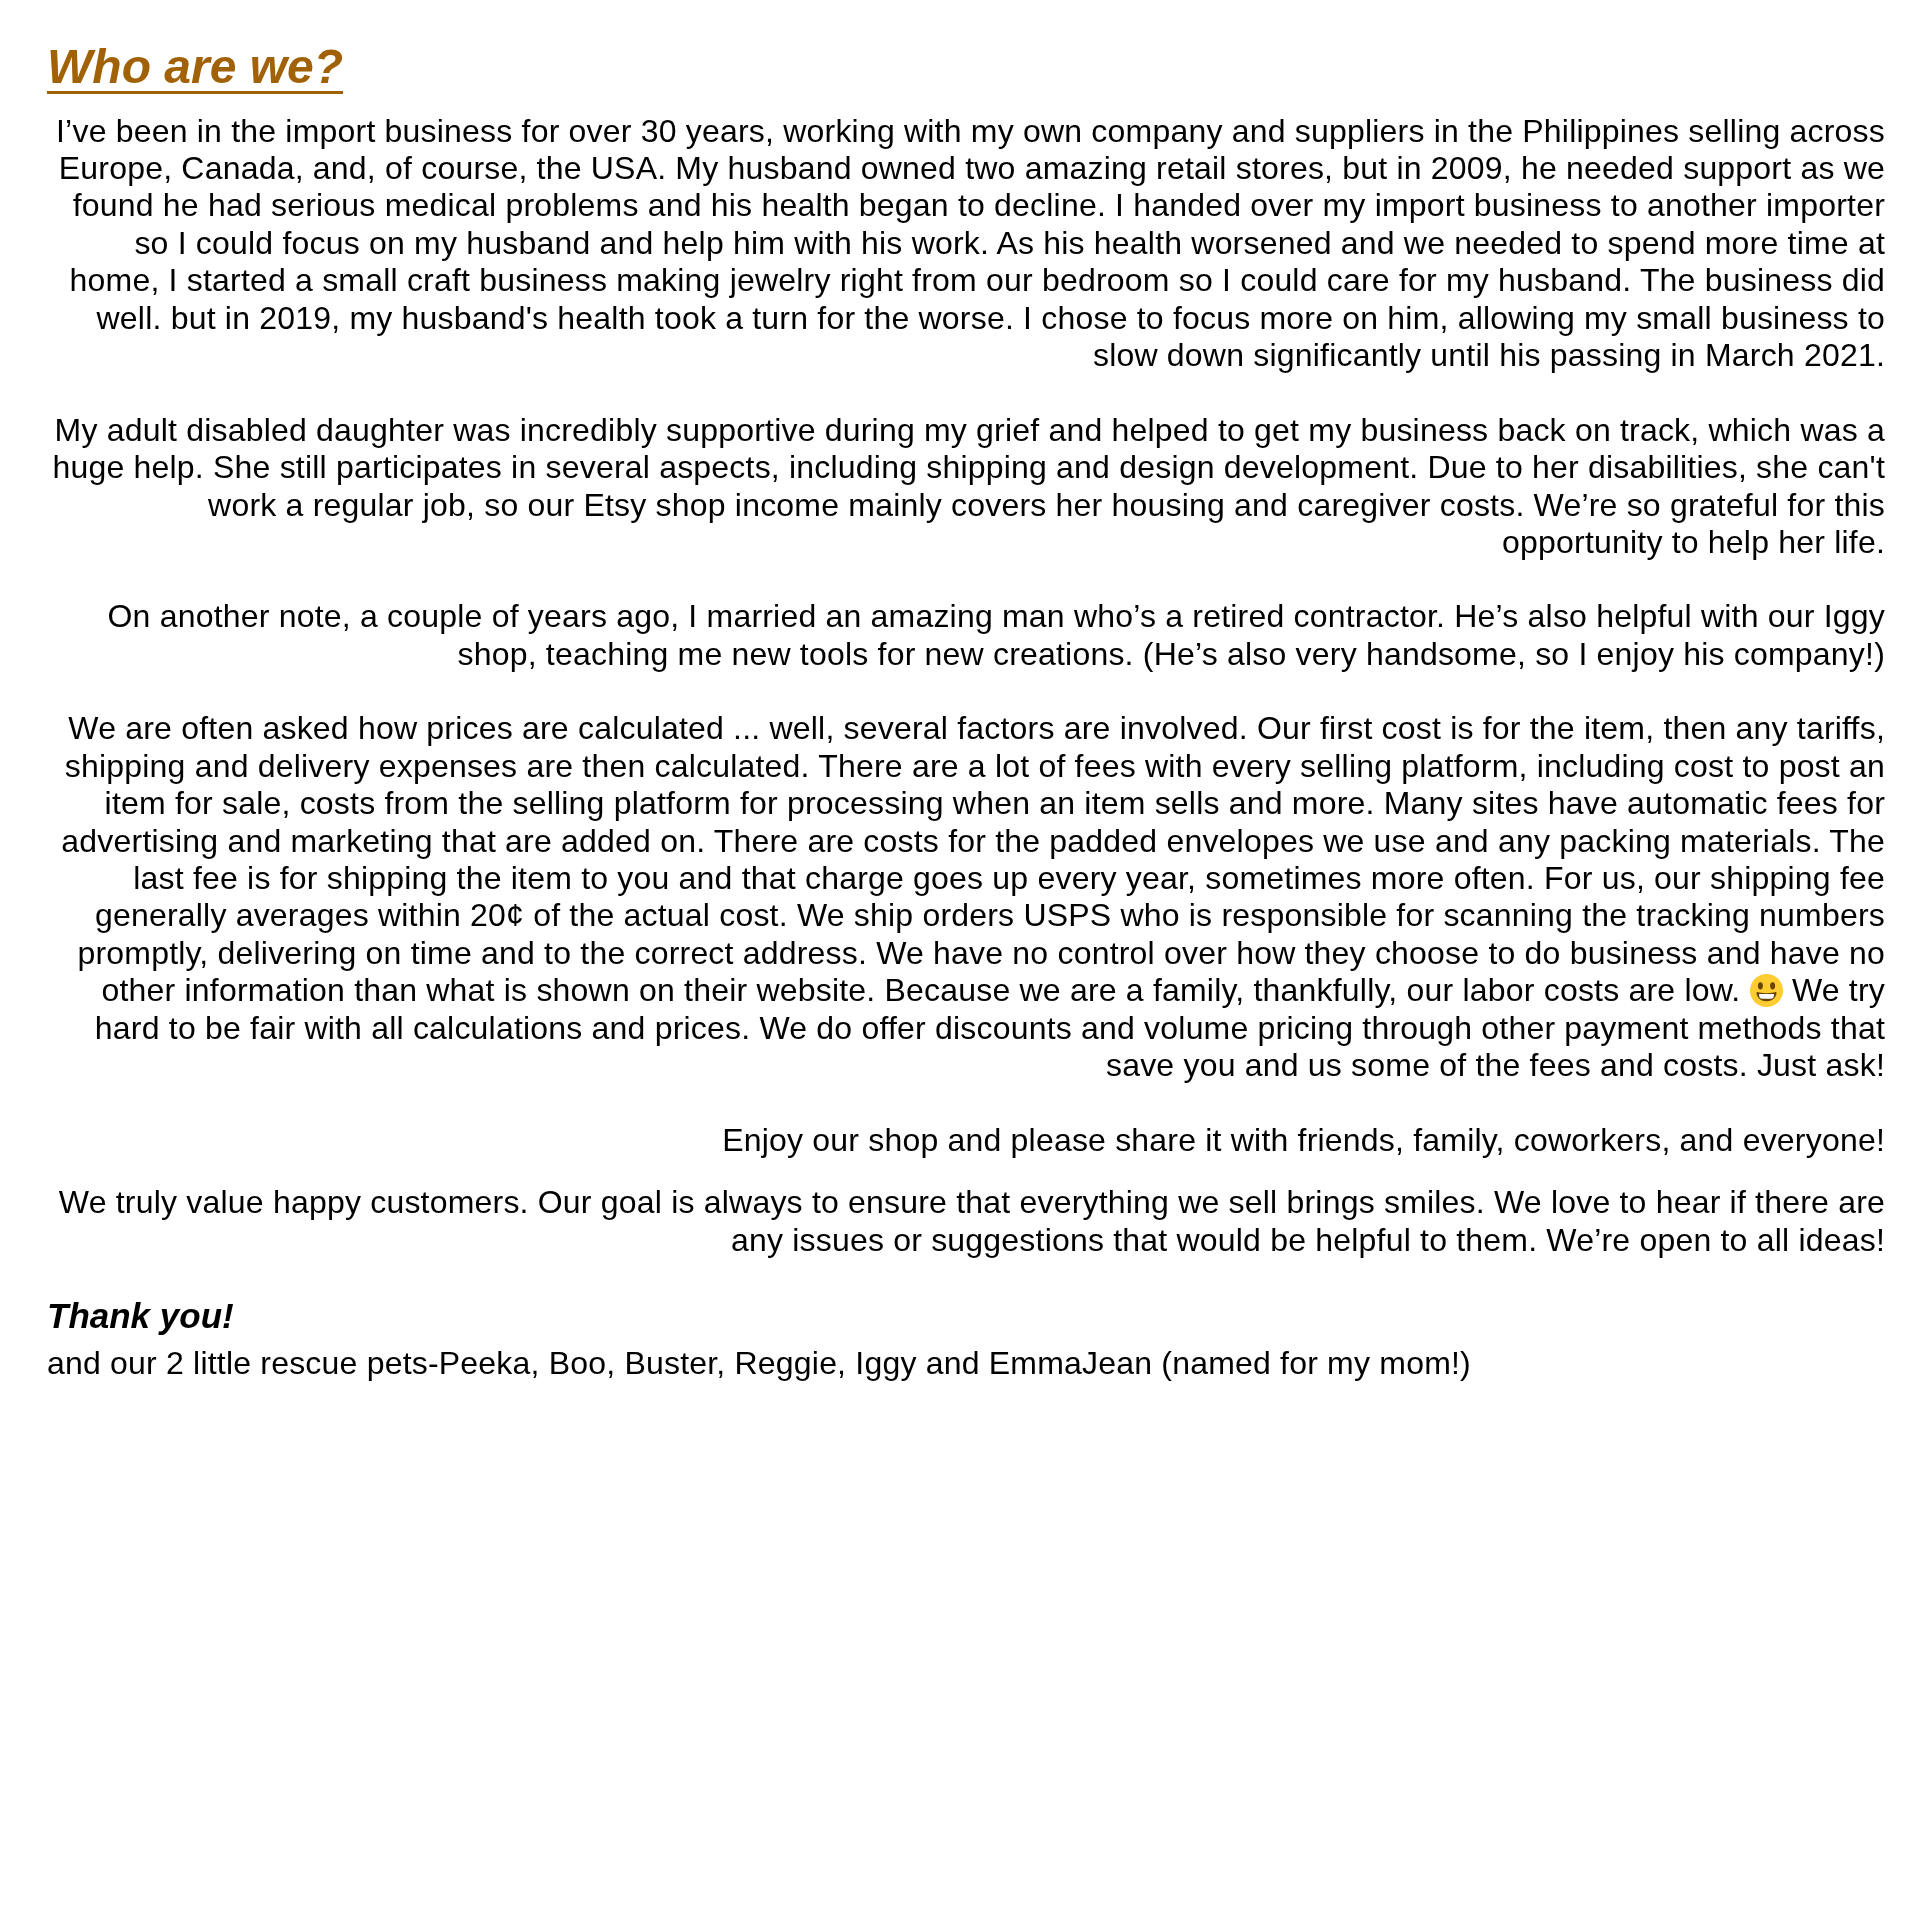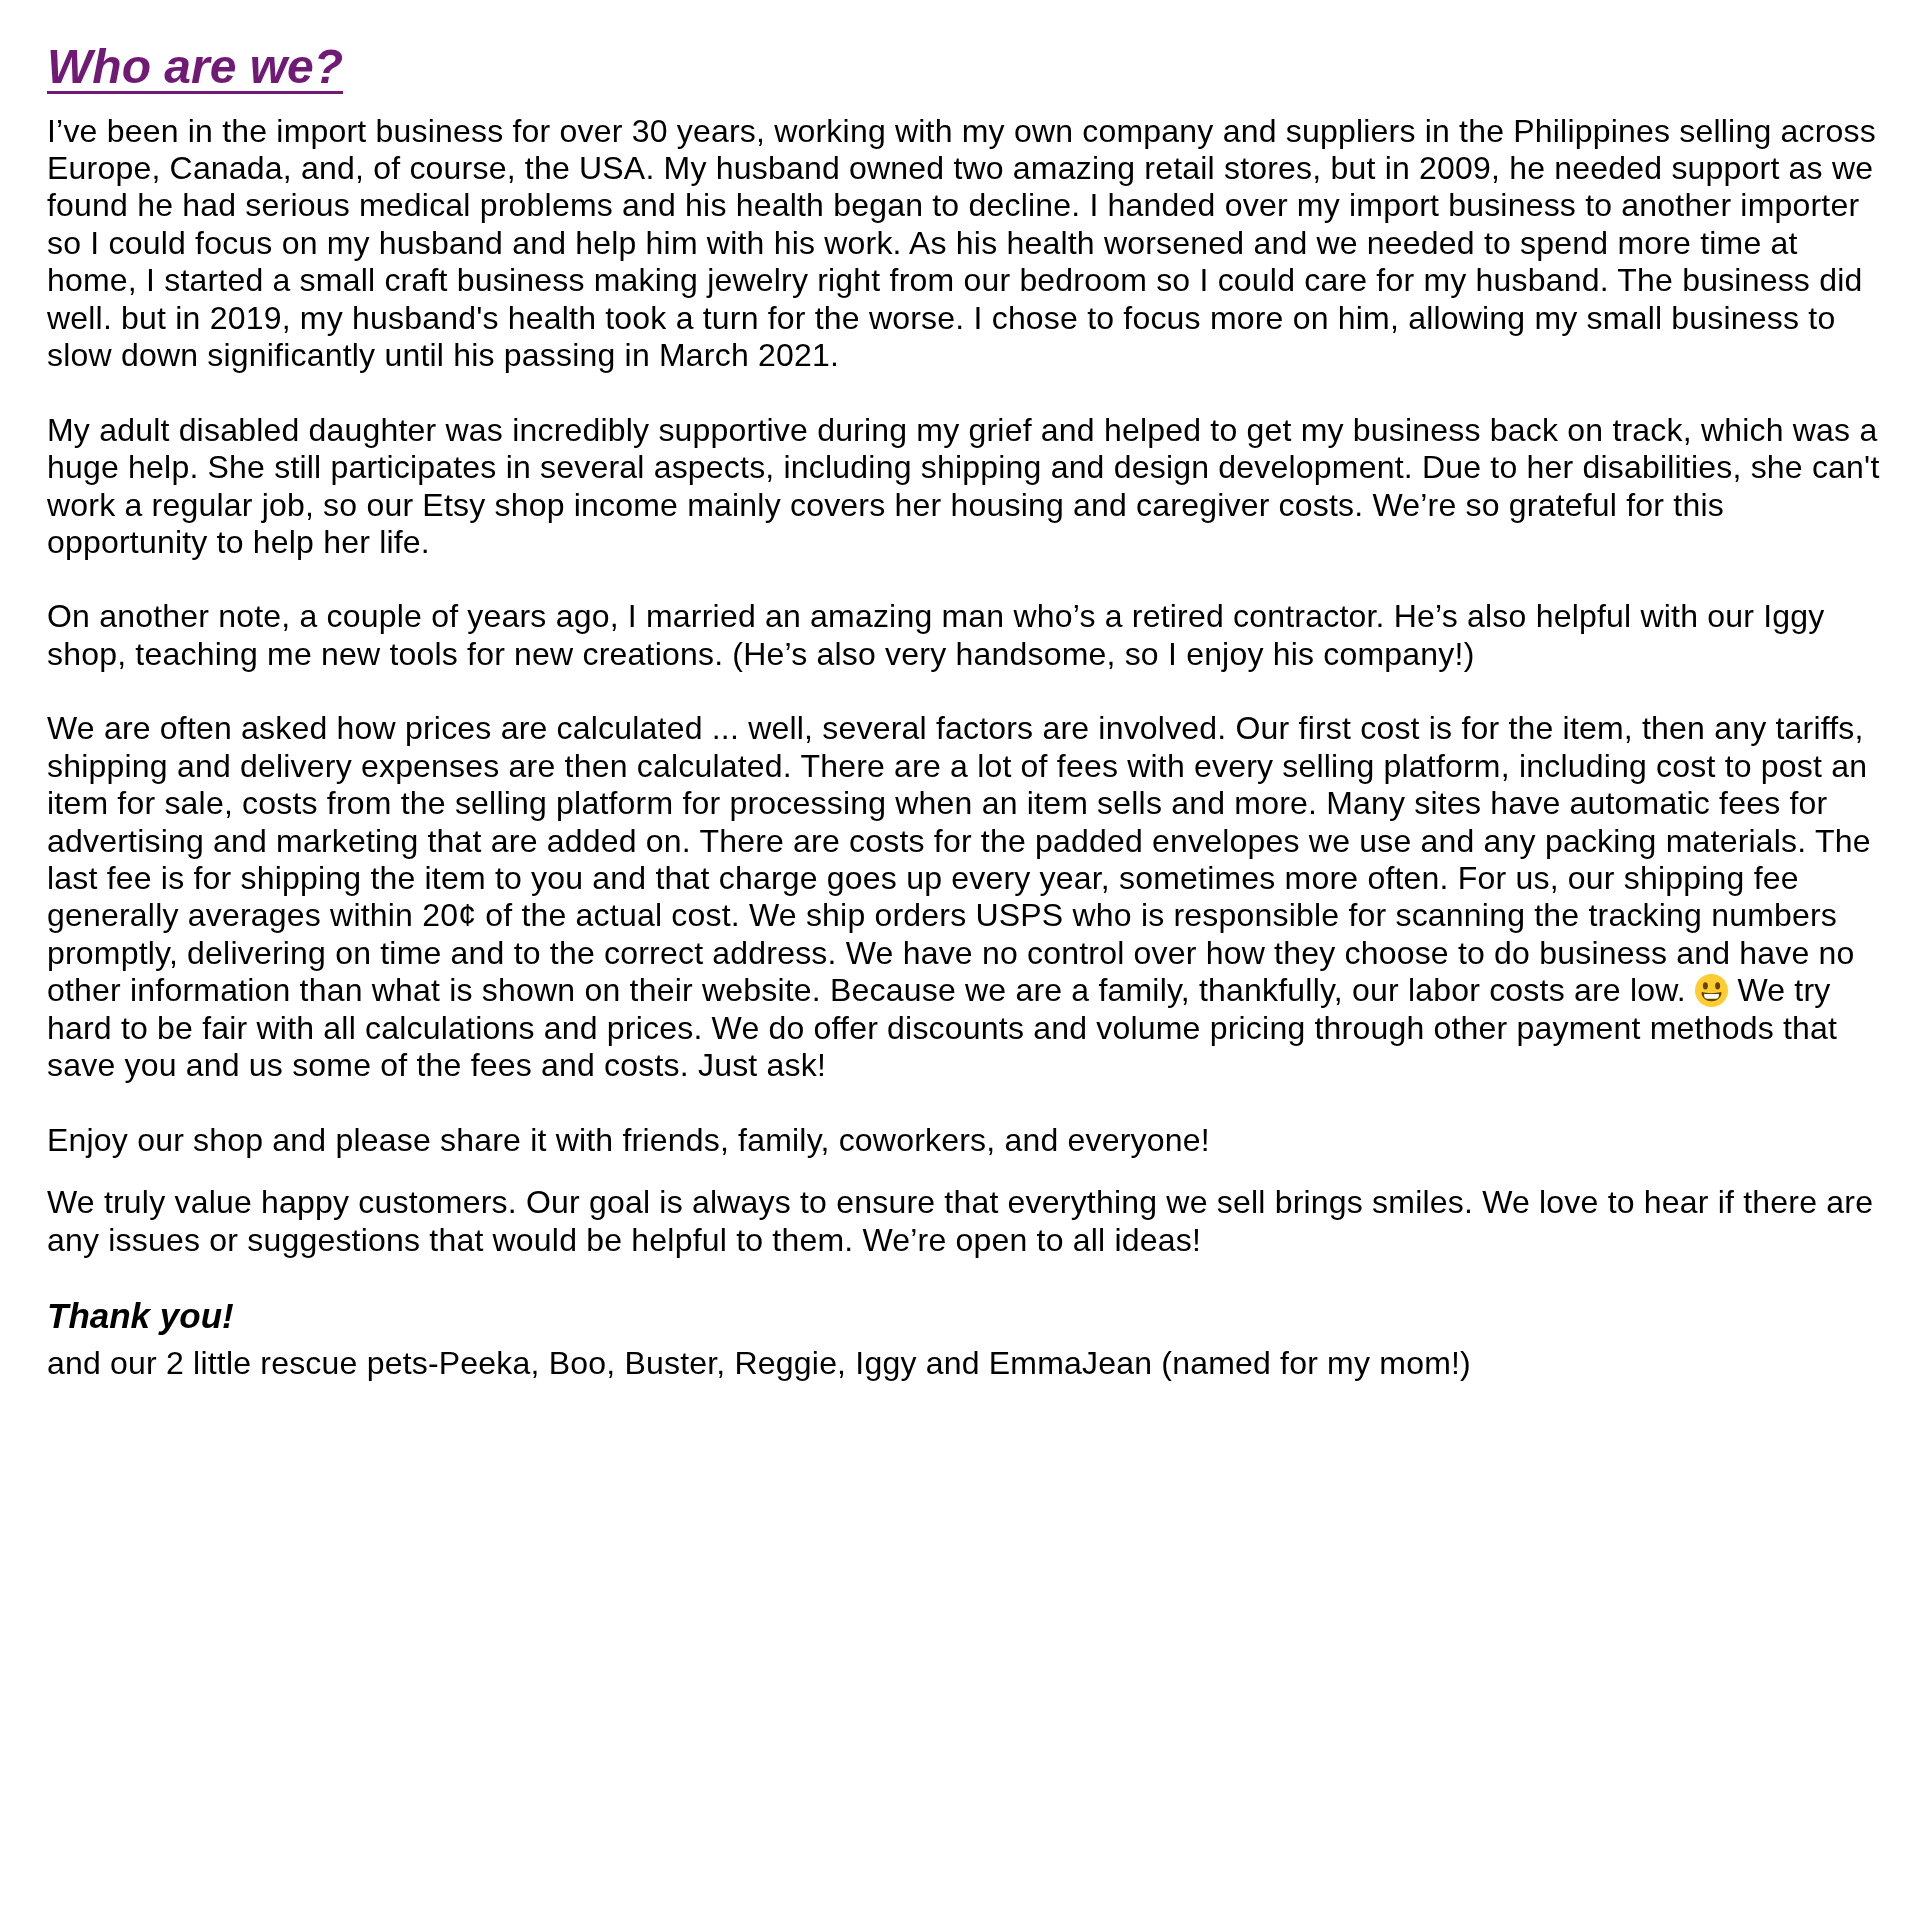--- a/index.html
+++ b/index.html
@@ -13,37 +13,38 @@
     font-family: "Liberation Sans", sans-serif;
     color: #000000;
     overflow: hidden;
   }
   .page {
     padding: 43px 46px 0 47px;
     box-sizing: border-box;
     width: 1931px;
   }
   .title {
-    color: #701a75;
+    color: #a16207;
     font-style: italic;
     font-weight: bold;
     font-size: 48px;
     line-height: 1.0;
     margin: 0 0 21.6px 0;
     display: inline-block;
     text-decoration: underline;
     text-decoration-thickness: 3.3px;
     text-underline-offset: 7.5px;
   }
   .title-row { margin: 0; }
   .body {
     font-size: 32px;
     line-height: 1.17;
     margin: 0 0 37px 0;
     letter-spacing: 0.2px;
+    text-align: right;
   }
   .body.tight { margin-bottom: 25px; }
   .emoji {
     display: inline-block;
     width: 35px;
     height: 35px;
     vertical-align: -6.6px;
     margin: 0 8.3px;
   }
   .emoji svg { display: block; width: 35px; height: 35px; }

